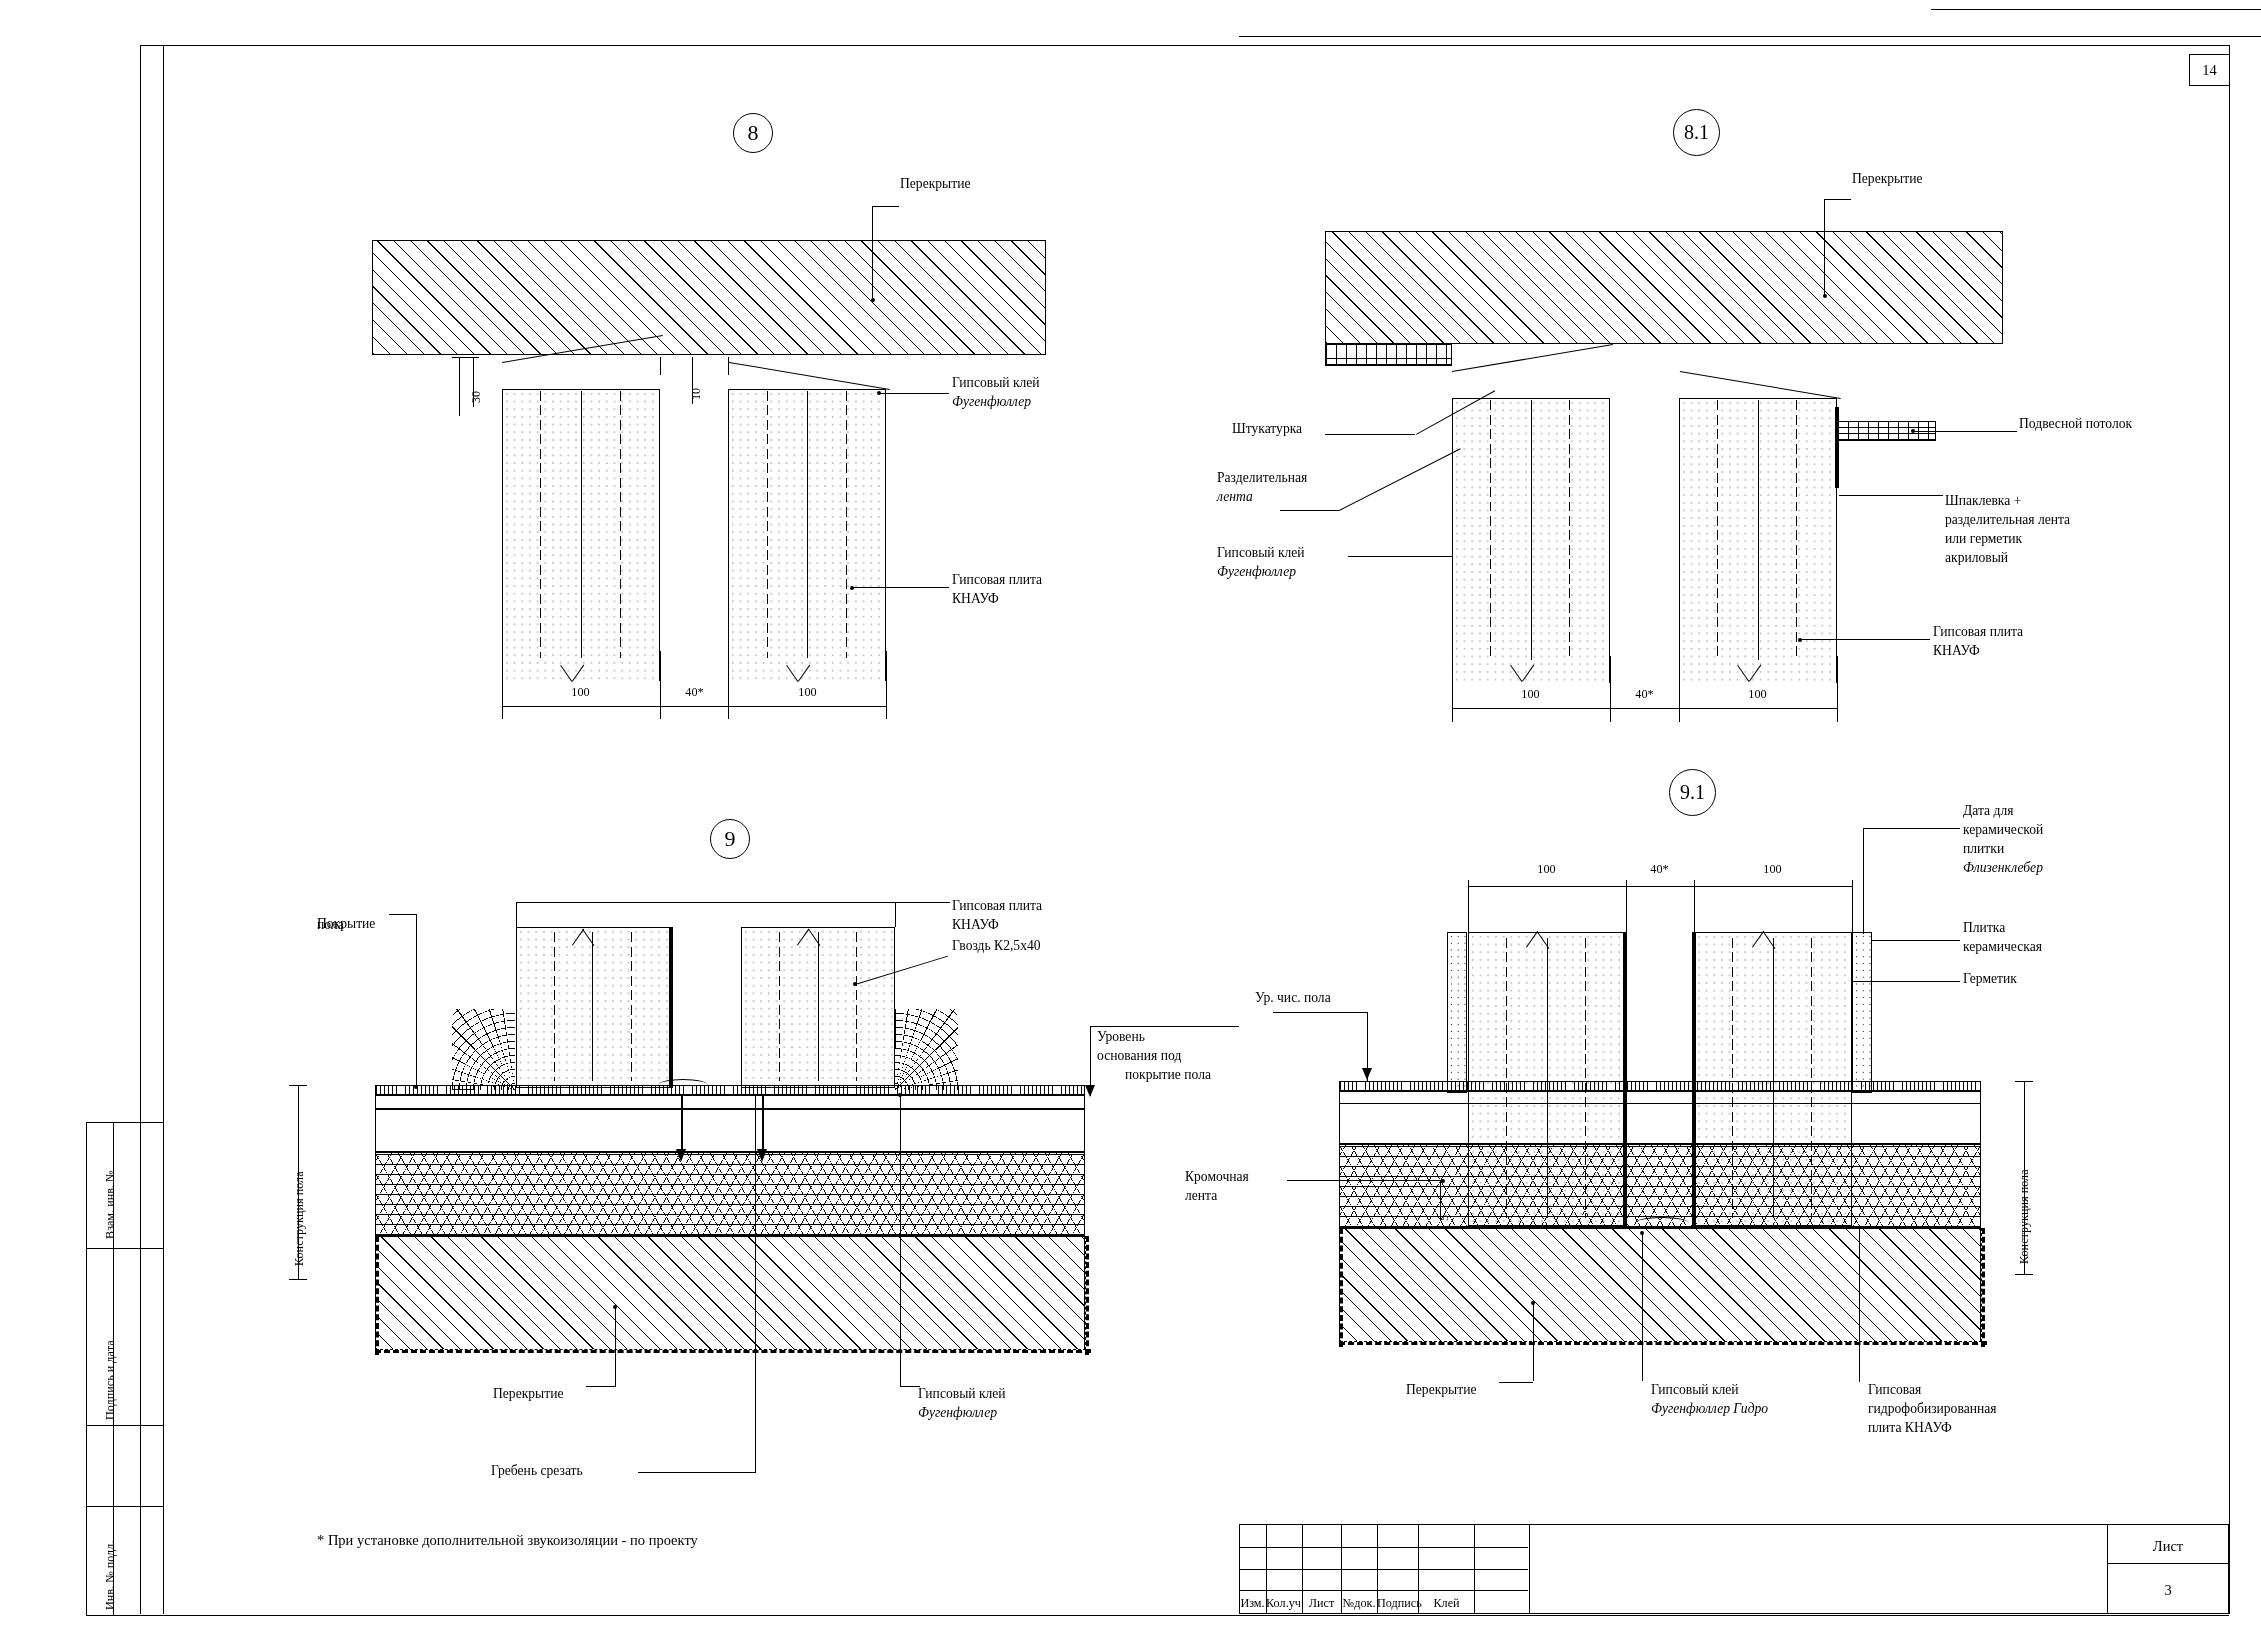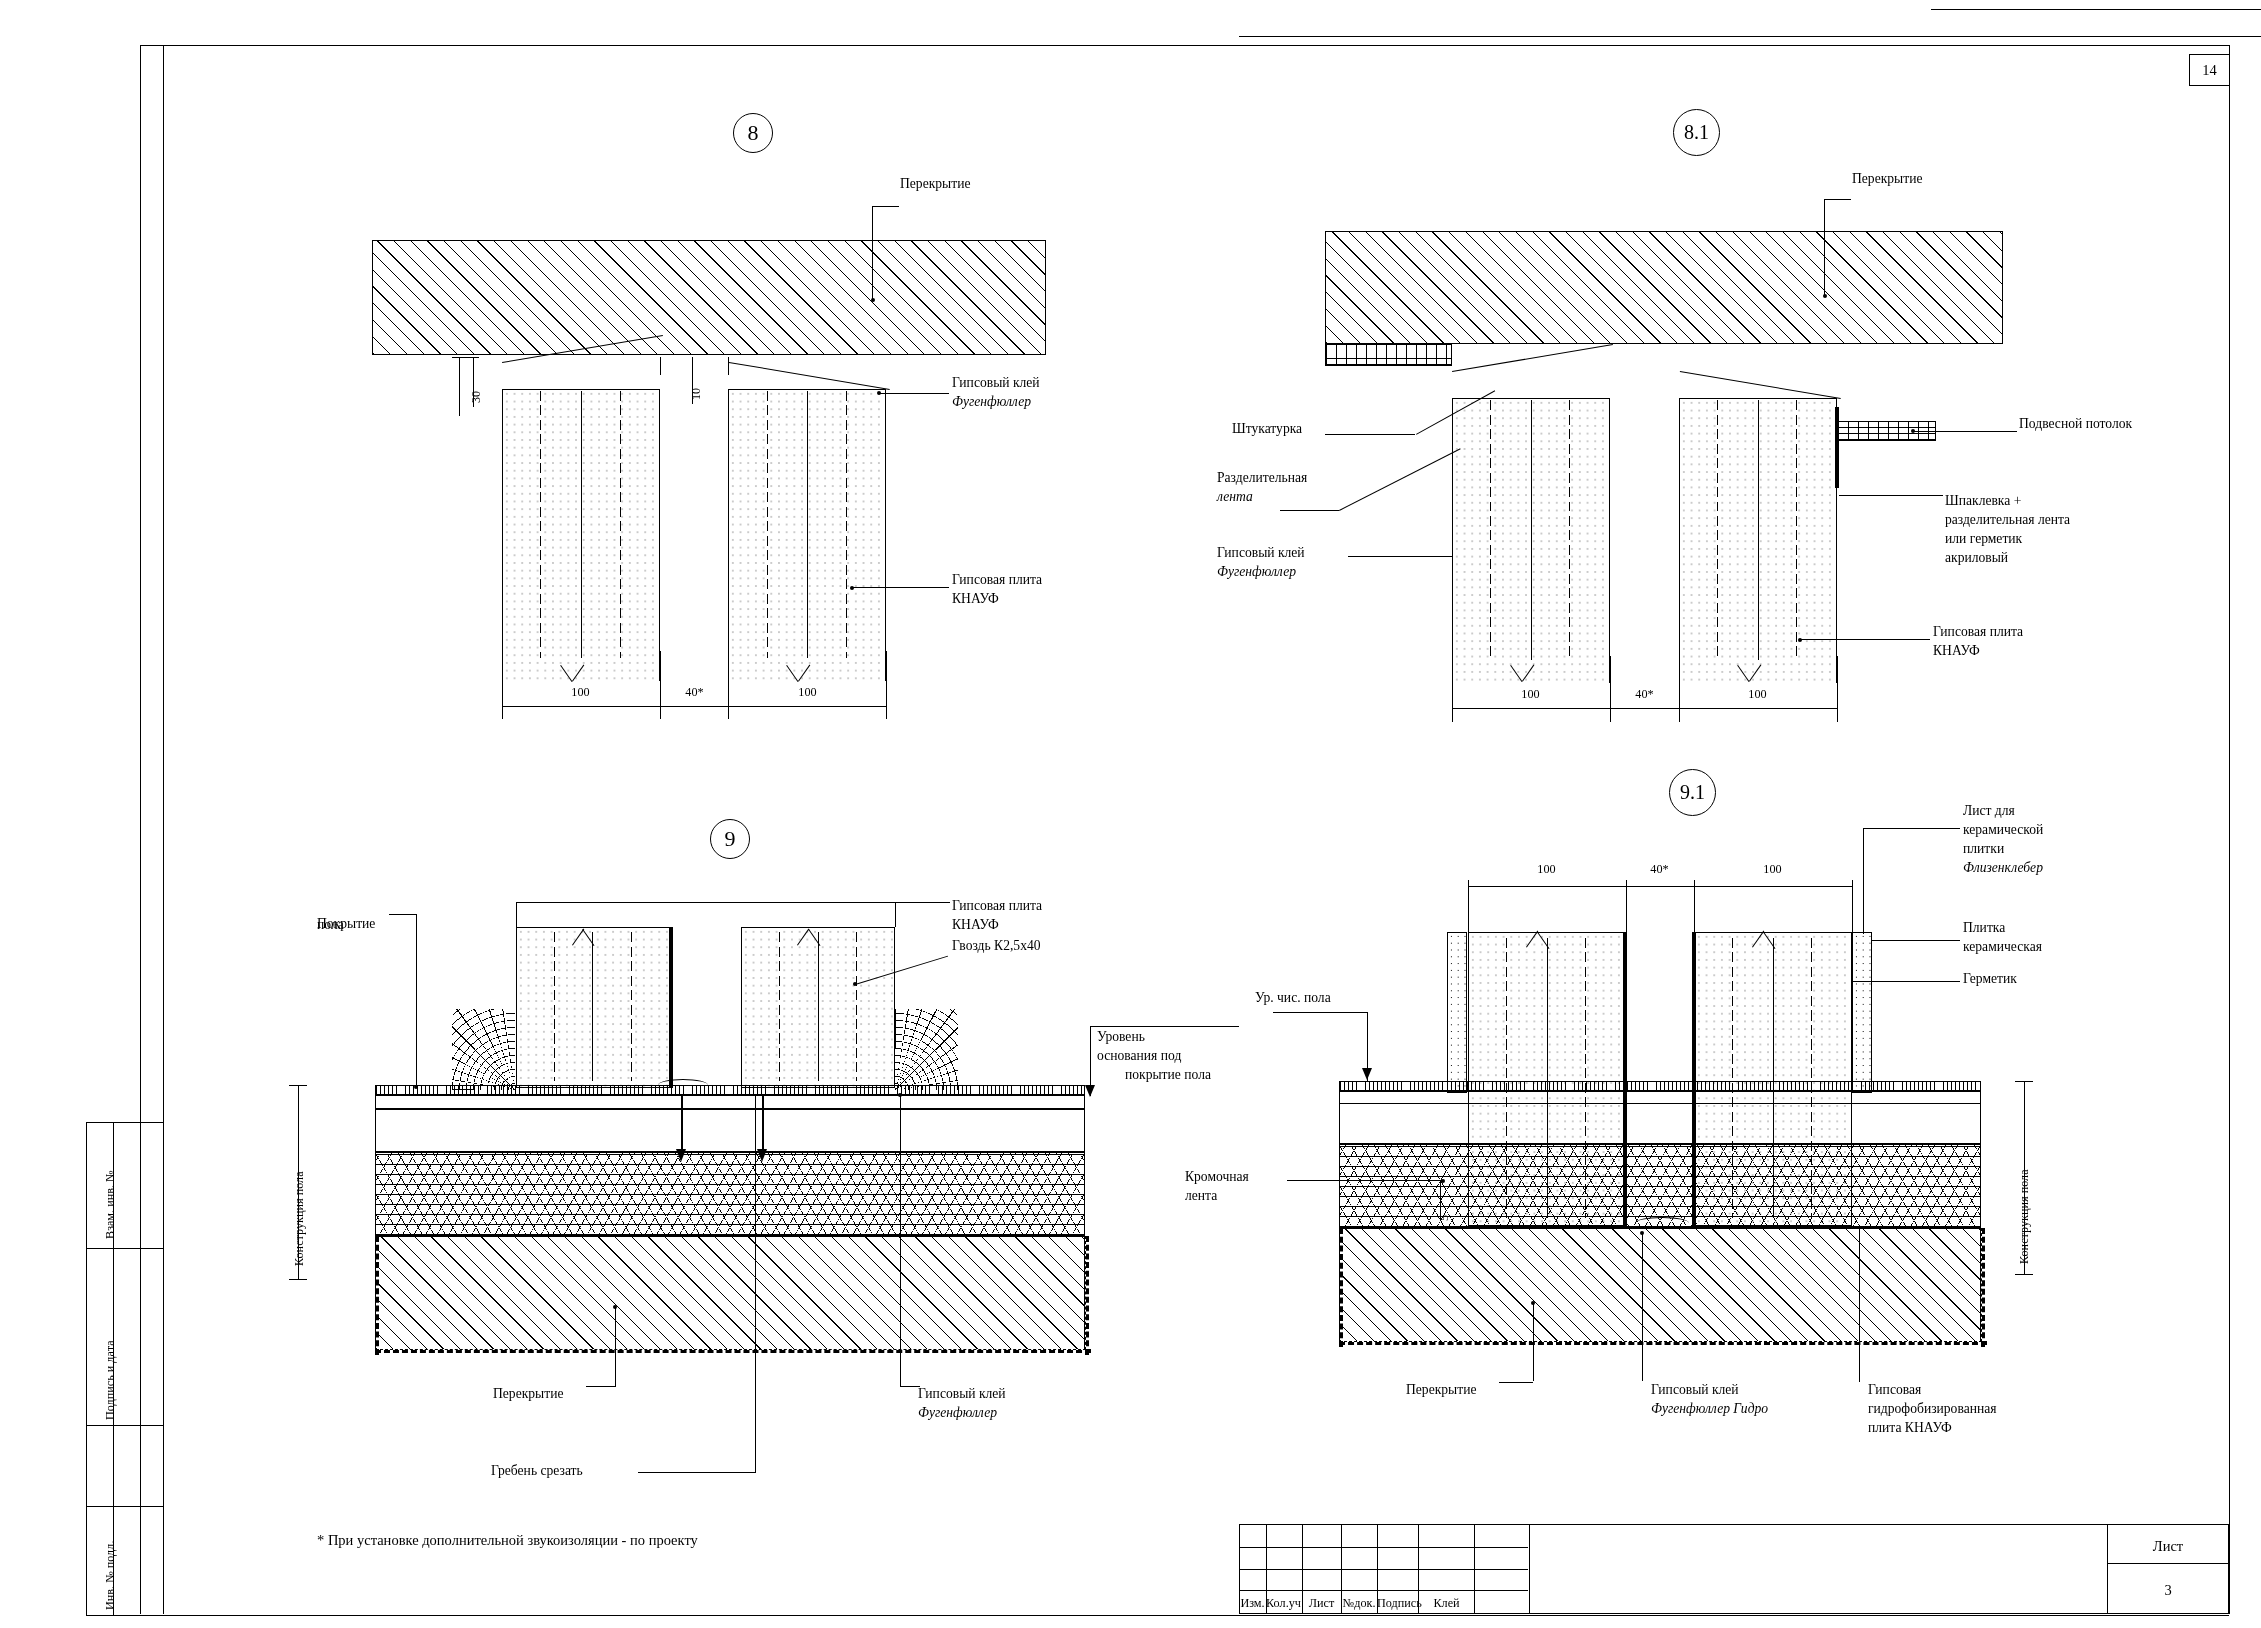--- a/index.html
+++ b/index.html
@@ -321,21 +321,21 @@
   <div style="position:absolute;left:1635px;top:1217px;width:54px;height:11px;border-top:0.9px solid #000;border-radius:50% 50% 0 0;"></div>
 
   <div class="ln vl" style="left:1440px;top:1180px;height:41px;"></div>
   <div class="txt sm vert" style="left:1437px;top:1221px;">5</div>
 
   <div class="ln vl" style="left:2024px;top:1081px;height:194px;"></div>
   <div class="ln hl" style="left:2015px;top:1081px;width:18px;"></div>
   <div class="ln hl" style="left:2015px;top:1274px;width:18px;"></div>
   <div class="txt sm vert" style="left:2017px;top:1264px;">Конструкция пола</div>
 
-  <div class="txt" style="left:1963px;top:803px;">Лист для</div>
+  <div class="txt" style="left:1963px;top:803px;">Дата для</div>
   <div class="txt" style="left:1963px;top:822px;">керамической</div>
   <div class="txt" style="left:1963px;top:841px;">плитки</div>
   <div class="txt ital" style="left:1963px;top:860px;">Флизенклебер</div>
   <div class="ln hl" style="left:1863px;top:828px;width:97px;"></div>
   <div class="ln vl" style="left:1863px;top:828px;height:106px;"></div>
 
   <div class="txt" style="left:1963px;top:920px;">Плитка</div>
   <div class="txt" style="left:1963px;top:939px;">керамическая</div>
   <div class="ln hl" style="left:1872px;top:940px;width:88px;"></div>
 

